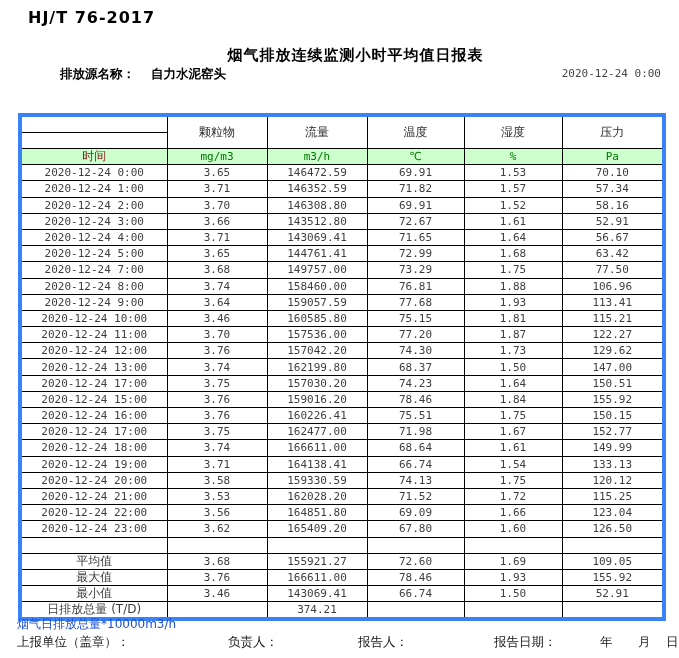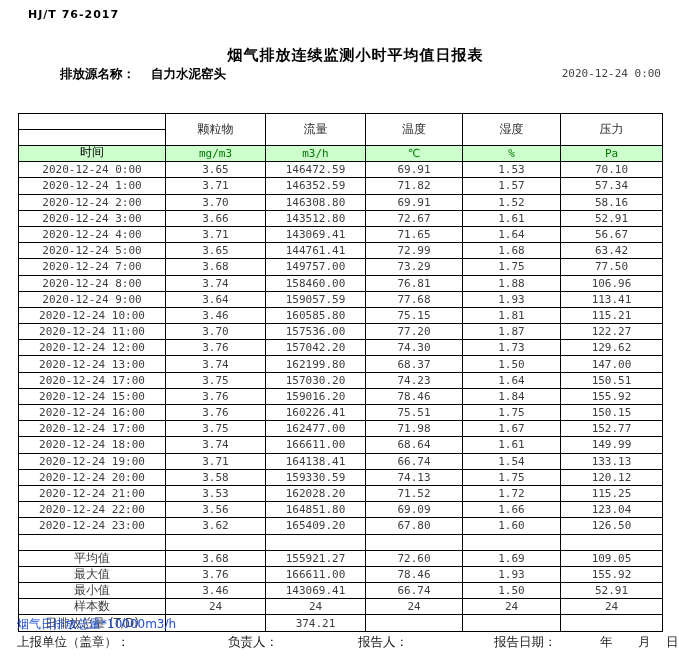--- a/index.html
+++ b/index.html
@@ -4,58 +4,58 @@
 <style>
   html,body{margin:0;padding:0;}
   body{
     width:679px;height:658px;background:#ffffff;position:relative;
     font-family:"DejaVu Sans",sans-serif;color:#000;
   }
   .page{position:absolute;inset:0;overflow:hidden;}
 
   .standard{
     position:absolute;left:28px;top:8px;
-    font-size:11px;font-weight:bold;letter-spacing:1px;
+    font-size:16px;font-weight:bold;letter-spacing:1px;
   }
   .title{
     position:absolute;top:30px;left:0;width:100%;margin:16px;
     text-align:center;font-size:15px;font-weight:bold;letter-spacing:1px;
   }
   .source-row{
     position:absolute;top:66px;left:18px;right:16px;height:16px;
     font-size:12.5px;font-weight:bold;margin-left:42px;
   }
   .source-name{margin-left:16px;}
   .datetime{
     position:absolute;right:2px;top:1px;
     font-size:11px;font-weight:normal;color:#444;
     font-family:"DejaVu Sans Mono",monospace;
   }
 
   table.report{
     position:absolute;top:113px;left:18px;width:644px;
     border-collapse:collapse;table-layout:fixed;
-    border:1px solid #3b82f6;
+    border:4px solid #3b82f6;
     font-size:11px;color:#3d3d3d;
     font-family:"DejaVu Sans Mono","DejaVu Sans",monospace;
   }
   .report th,.report td{
     border:1px solid #000;
     padding:0;height:15.2px;line-height:15px;
     text-align:center;vertical-align:middle;
     font-weight:normal;overflow:hidden;white-space:nowrap;
   }
   .name-row th{height:30px;font-size:12px;color:#2b2b2b;font-family:"DejaVu Sans",sans-serif;}
   .split-cell{padding:0;}
   .split-cell .half{height:15px;}
   .split-cell .half.top{border-bottom:1px solid #000;}
   .unit-row th{
     background:#ccffcc;color:#007700;font-size:11px;
   }
-  .unit-row th.time-head{font-size:12px;font-family:Liberation Mono, monospace;color:#000000;}
+  .unit-row th.time-head{font-size:12px;font-family:Liberation Sans, sans-serif;color:#7f1d1d;}
   td.label-cell{font-family:"DejaVu Sans",sans-serif;color:#3d3d3d;font-size:12px;}
   tr.spacer td{height:15.2px;}
 
   .note{
     position:absolute;left:17px;top:616px;
     font-size:12px;color:#1d4ed8;
   }
   .sign-row{
     position:absolute;top:634px;left:0;right:0;height:18px;
     font-size:12.5px;color:#1a1a1a;
@@ -323,28 +323,20 @@
         </tr>
         <tr>
           <td class="label-cell">最小值</td>
           <td>3.46</td>
           <td>143069.41</td>
           <td>66.74</td>
           <td>1.50</td>
           <td>52.91</td>
         </tr>
         <tr>
-          <td class="label-cell">样本数</td>
-          <td>24</td>
-          <td>24</td>
-          <td>24</td>
-          <td>24</td>
-          <td>24</td>
-        </tr>
-        <tr>
           <td class="label-cell">日排放总量 (T/D)</td>
           <td></td>
           <td>374.21</td>
           <td></td>
           <td></td>
           <td></td>
         </tr>
       </tbody>
   </table>
 

